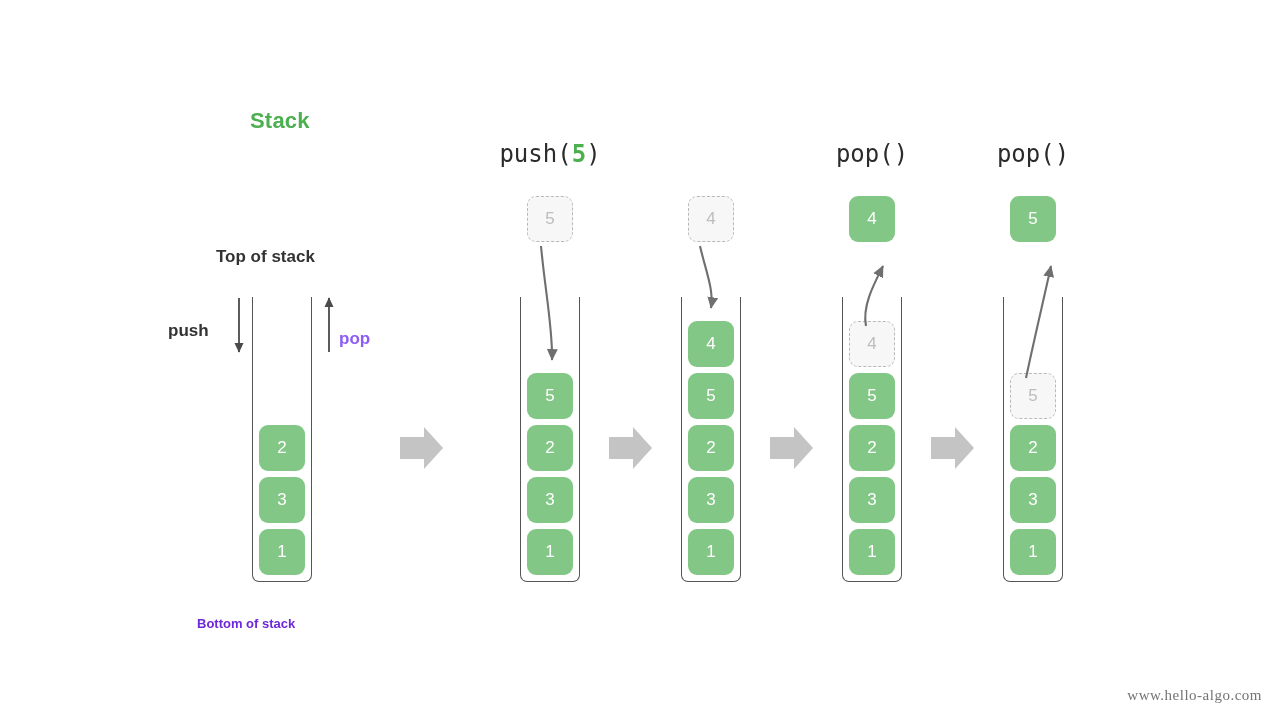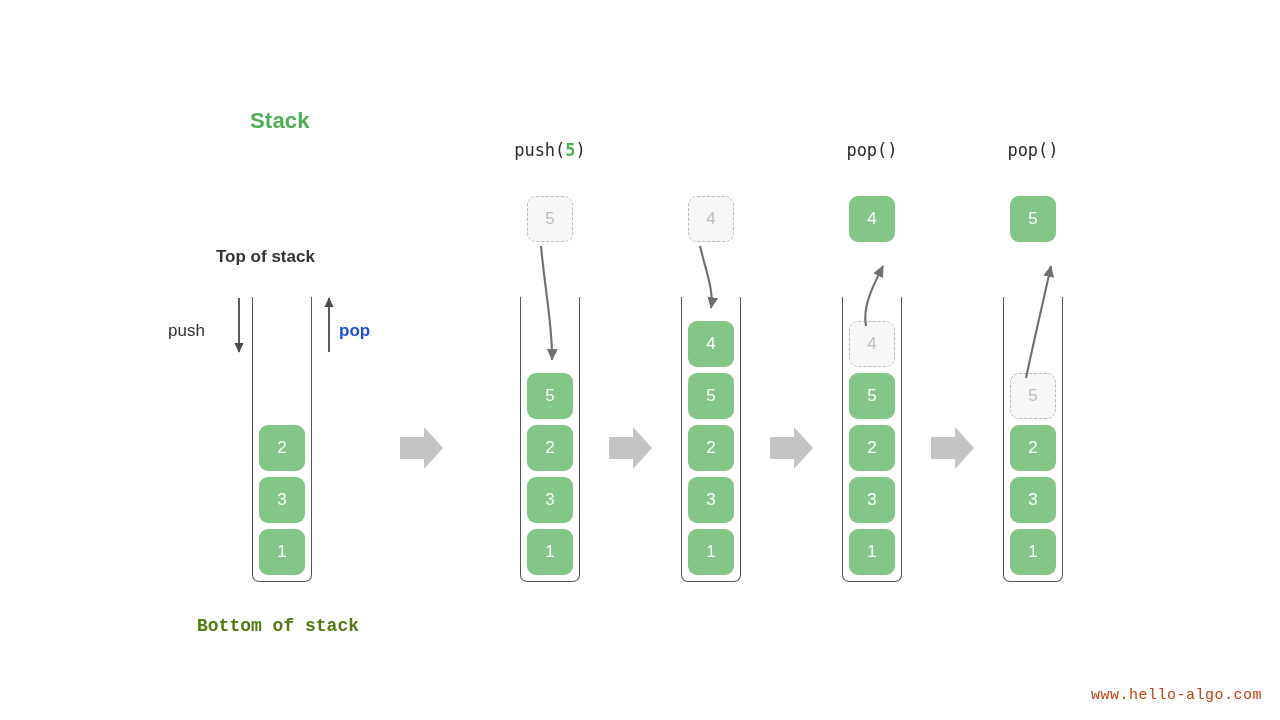--- a/index.html
+++ b/index.html
@@ -38,51 +38,50 @@
     top: 247px;
     font-size: 17px;
     font-weight: bold;
     color: #333333;
     white-space: nowrap;
   }
   .label-bottom {
     position: absolute;
     left: 197px;
     top: 616px;
-    font-size: 18px;
-    font-weight: bold;
-    color: #4d7c0f;
+    font-size: 13px;
+    font-weight: bold;
+    color: #6d28d9;
     white-space: nowrap;
-    font-family: Liberation Mono, monospace;
   }
   .label-push {
     position: absolute;
     left: 168px;
     top: 321px;
     font-size: 17px;
-    font-weight: normal;
+    font-weight: bold;
     color: #333333;
   }
   .label-pop {
     position: absolute;
     left: 339px;
-    top: 321px;
-    font-size: 17px;
-    font-weight: bold;
-    color: #1d4ed8;
+    top: 329px;
+    font-size: 17px;
+    font-weight: bold;
+    color: #8b5cf6;
   }
 
   
   .op-caption {
     position: absolute;
     top: 140px;
     width: 200px;
     text-align: center;
     font-family: "DejaVu Sans Mono", "Liberation Mono", monospace;
-    font-size: 17px;
+    font-size: 24px;
     color: #2b2b2b;
     white-space: nowrap;
   }
   .op-caption .arg {
     color: #4CAF50;
     font-weight: bold;
   }
 
   
   .stack-col {
@@ -140,23 +139,23 @@
     width: 1280px;
     height: 720px;
     pointer-events: none;
   }
 
   
   .watermark {
     position: absolute;
     right: 18px;
     bottom: 16px;
-    font-family: Liberation Mono, monospace;
+    font-family: Liberation Serif, serif;
     font-size: 15px;
-    color: #c2410c;
+    color: #737373;
     letter-spacing: 0.5px;
   }
 </style>
 </head>
 <body>
 
 <div class="canvas">
 
   <div class="title">Stack</div>
 

